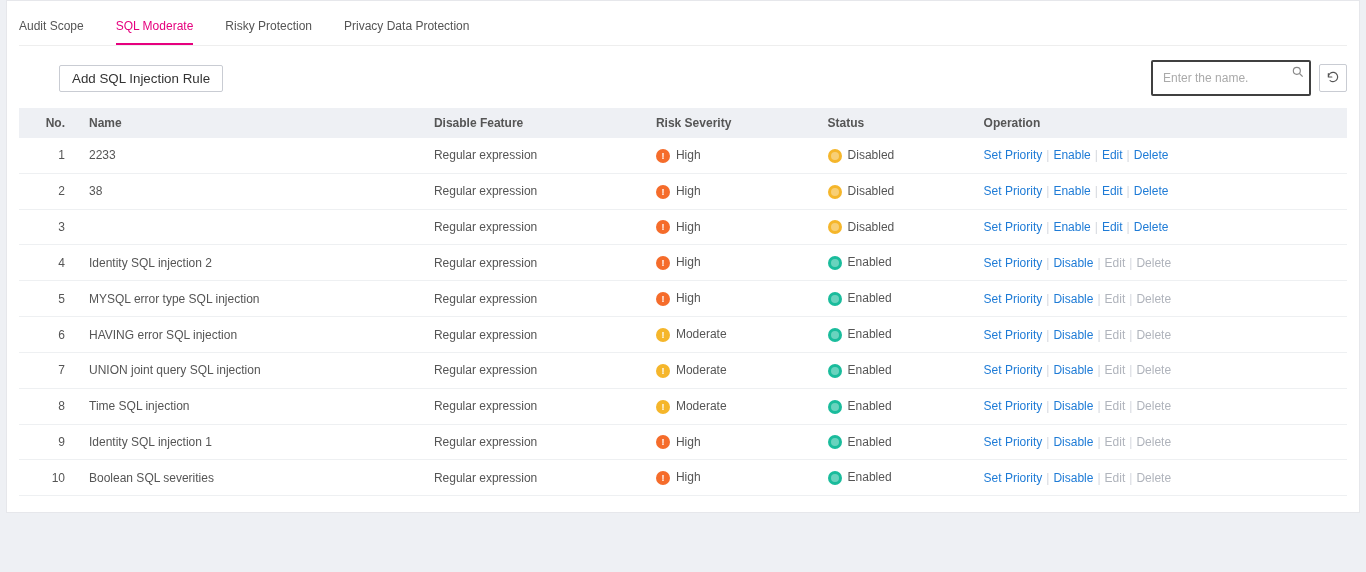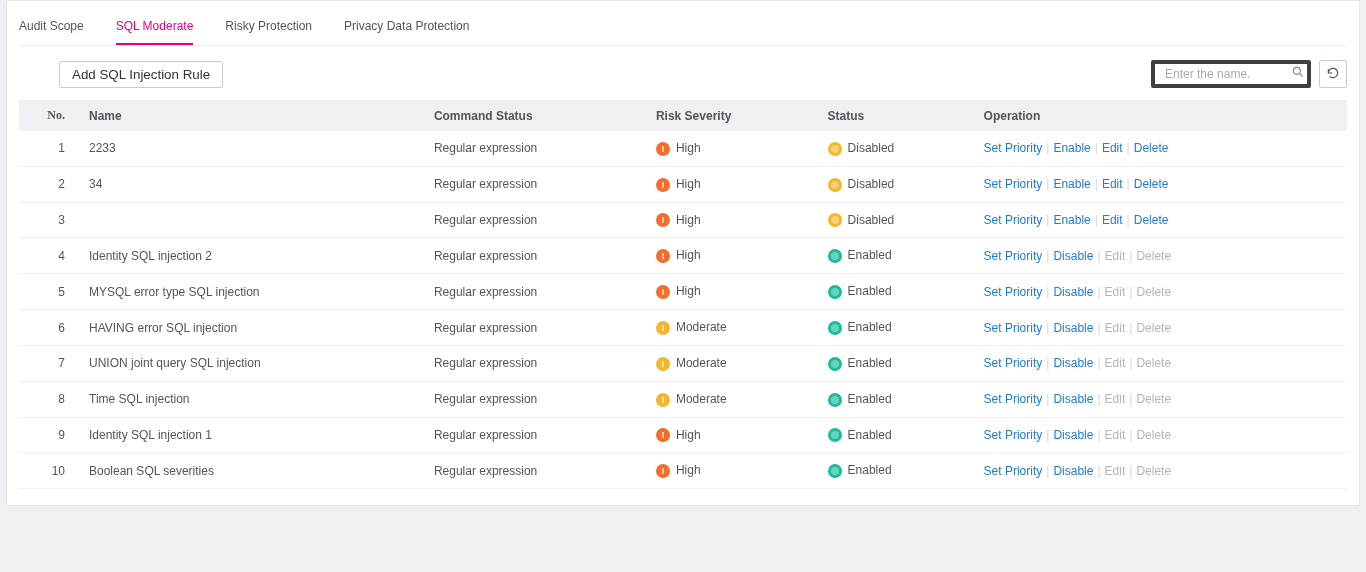--- a/index.html
+++ b/index.html
@@ -90,22 +90,22 @@
     color: #555;
   }
   .select-box .chev { position: absolute; right: 8px; top: 6px; color: #888; }
   .search-wrap {
     position: relative;
     margin-left: 8px;
     width: 160px;
   }
   .search-input {
     width: 100%;
-    height: 28px;
-    border: 4px solid #404040;
+    height: 36px;
+    border: 2px solid #404040;
     border-radius: 2px;
     padding: 0 28px 0 10px;
     font-size: 12px;
     color: #333;
   }
   .search-input::placeholder { color: #aaa; }
   .search-icon {
     position: absolute; right: 6px; top: 5px;
     color: #888; cursor: pointer;
   }
@@ -123,21 +123,21 @@
     border-collapse: collapse;
   }
   table.data thead th {
     background: #eef0f4;
     text-align: left;
     font-weight: 600;
     color: #555;
     padding: 8px 10px;
     font-size: 12px;
   }
-  table.data thead th.no-col { text-align: right; width: 60px; padding-right: 14px; font-family: Liberation Serif, serif; }
+  table.data thead th.no-col { text-align: right; width: 60px; padding-right: 14px; }
   table.data tbody td {
     padding: 10px 10px;
     border-bottom: 1px solid #eef0f2;
     color: #555;
     vertical-align: middle;
   }
   table.data tbody td.no-col { text-align: right; padding-right: 14px; color: #555; }
   .risk-dot, .status-dot {
     display: inline-block;
     width: 14px; height: 14px;
@@ -216,38 +216,38 @@
             </svg>
         </span>
       </div>
     </div>
 
     <table class="data">
       <thead>
         <tr>
           <th class="no-col">No.</th>
           <th>Name</th>
-          <th>Command Status</th>
+          <th>Disable Feature</th>
           <th>Risk Severity</th>
           <th>Status</th>
           <th>Operation</th>
         </tr>
       </thead>
       <tbody>
       <tr>
             <td class="no-col">1</td>
             <td>2233</td>
             <td>Regular expression</td>
             <td><span class="risk-dot high"></span><span>High</span></td>
             <td><span class="status-dot disabled"></span><span>Disabled</span></td>
             <td><a class="op-link">Set Priority</a><span class="op-sep">|</span><a class="op-link">Enable</a><span class="op-sep">|</span><a class="op-link">Edit</a><span class="op-sep">|</span><a class="op-link">Delete</a></td>
           </tr>
           <tr>
             <td class="no-col">2</td>
-            <td>34</td>
+            <td>38</td>
             <td>Regular expression</td>
             <td><span class="risk-dot high"></span><span>High</span></td>
             <td><span class="status-dot disabled"></span><span>Disabled</span></td>
             <td><a class="op-link">Set Priority</a><span class="op-sep">|</span><a class="op-link">Enable</a><span class="op-sep">|</span><a class="op-link">Edit</a><span class="op-sep">|</span><a class="op-link">Delete</a></td>
           </tr>
           <tr>
             <td class="no-col">3</td>
             <td> </td>
             <td>Regular expression</td>
             <td><span class="risk-dot high"></span><span>High</span></td>

